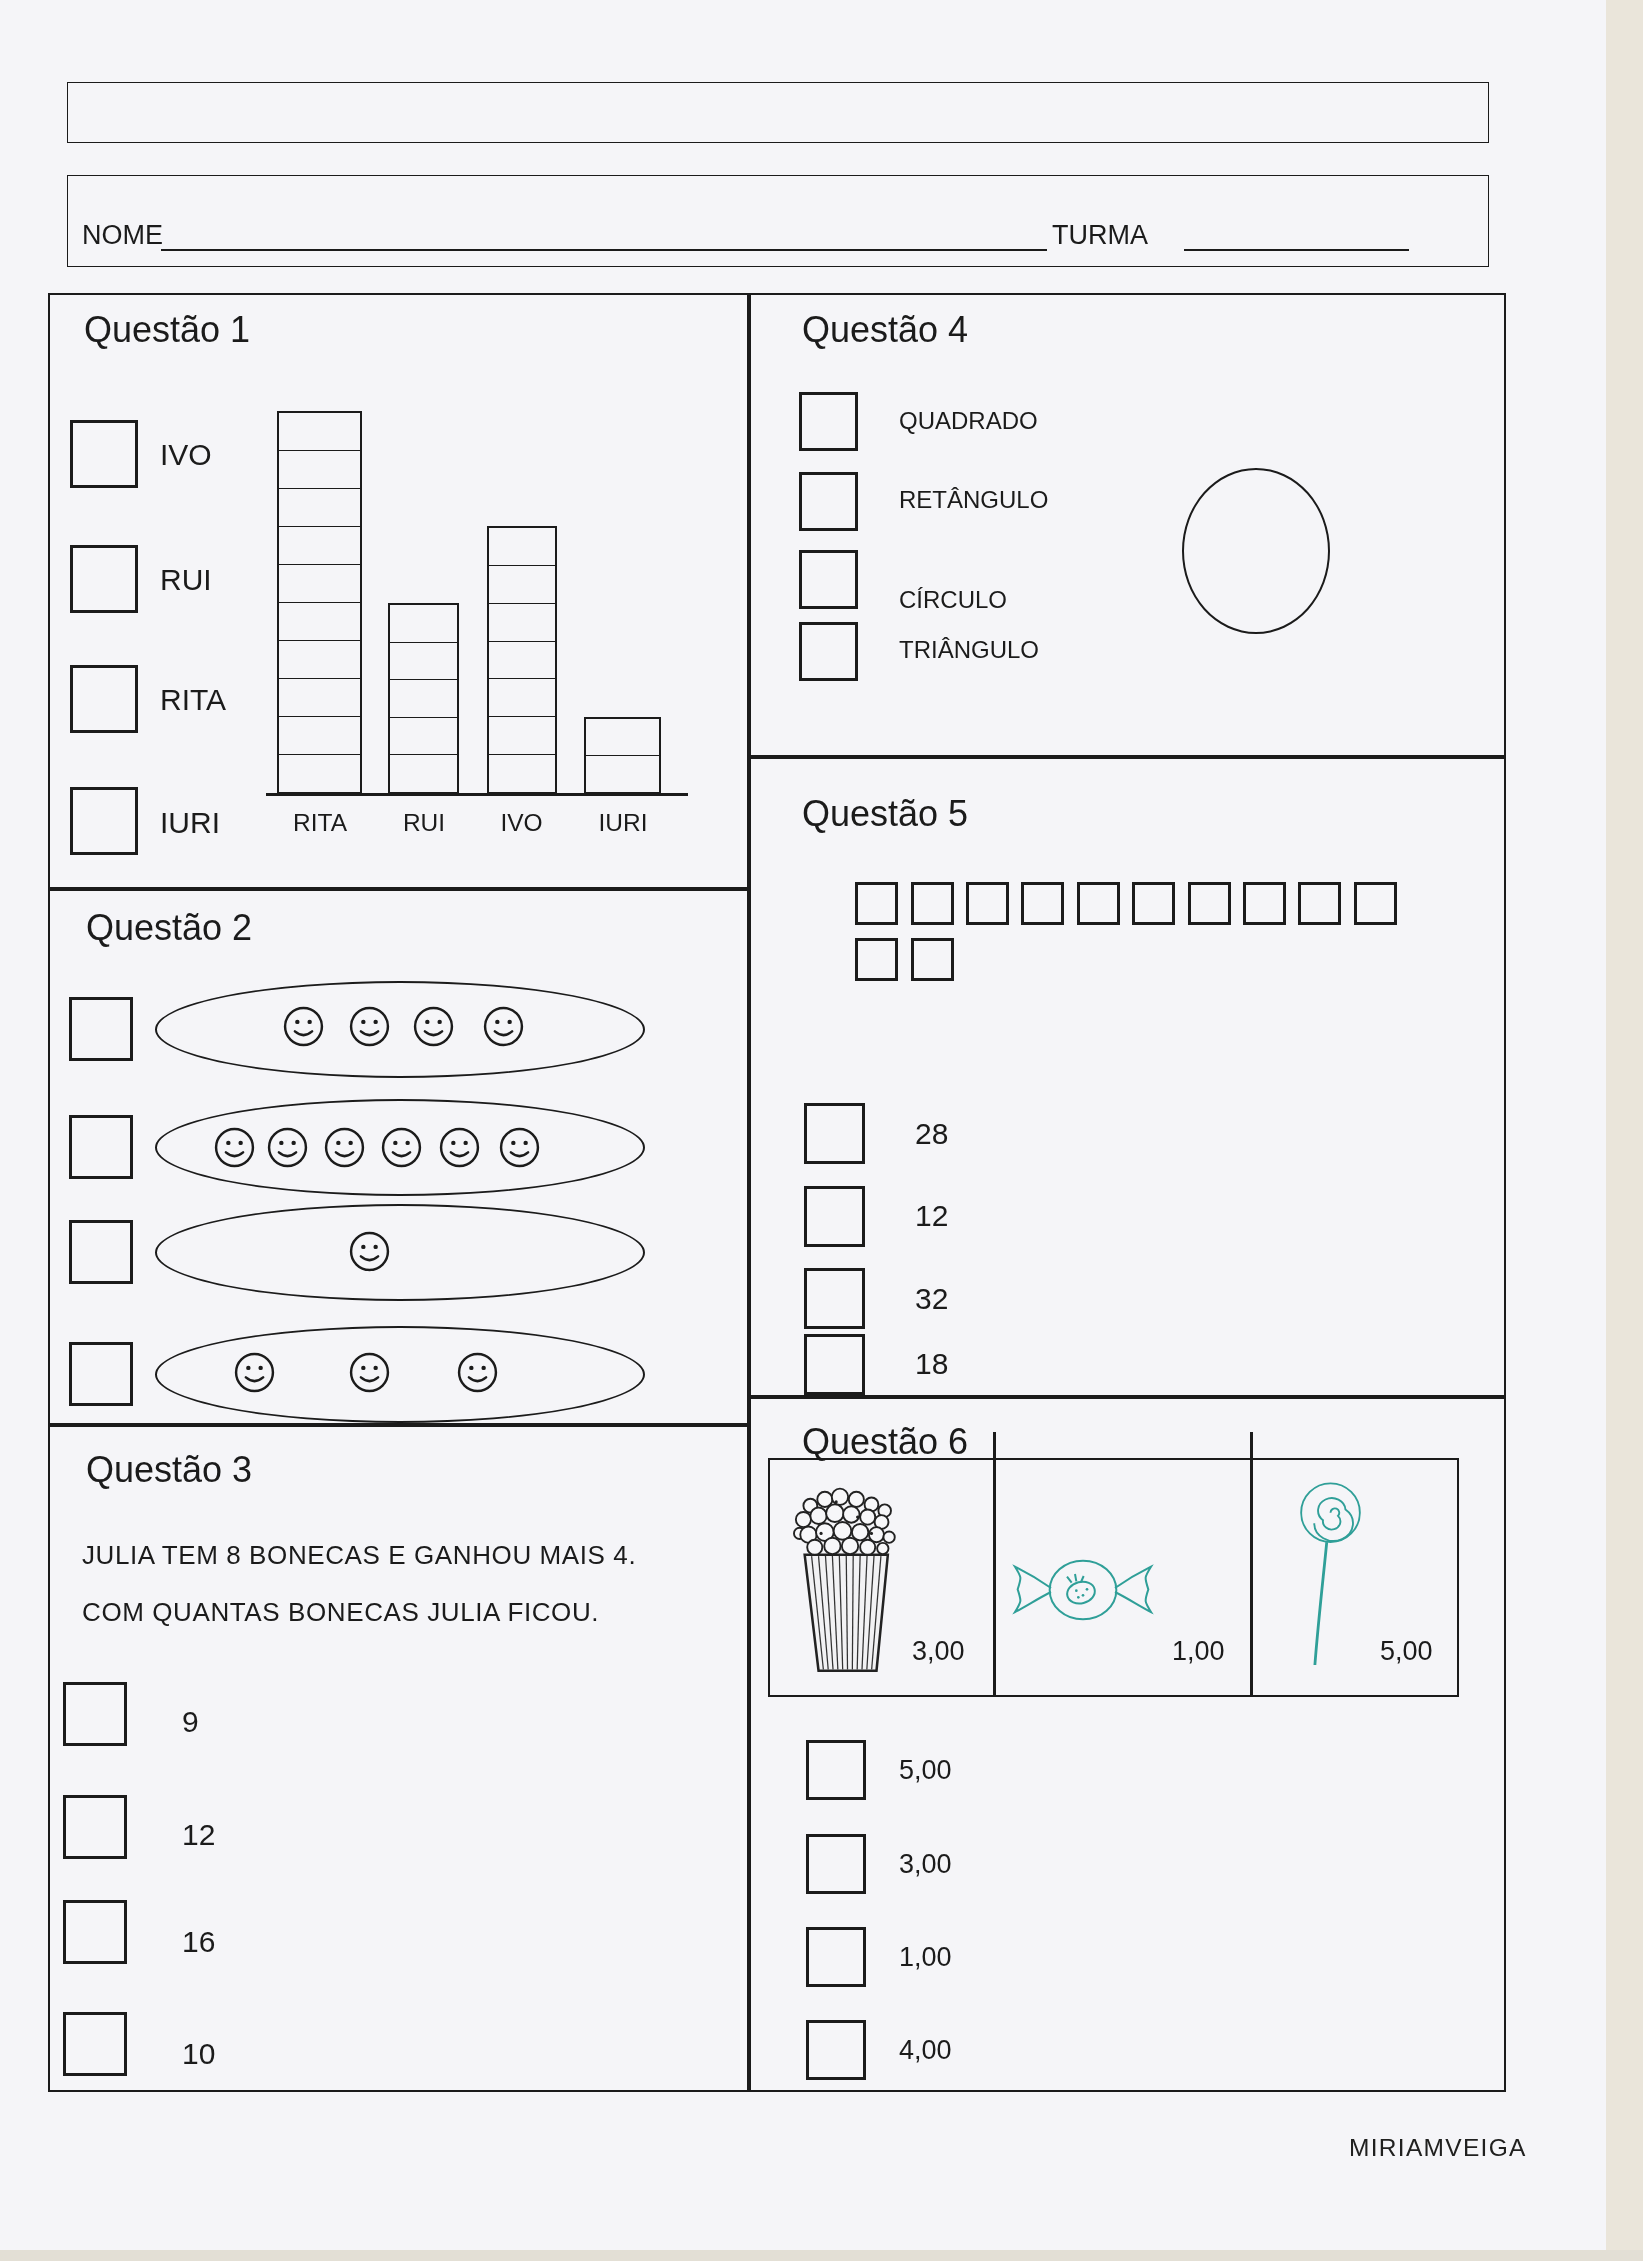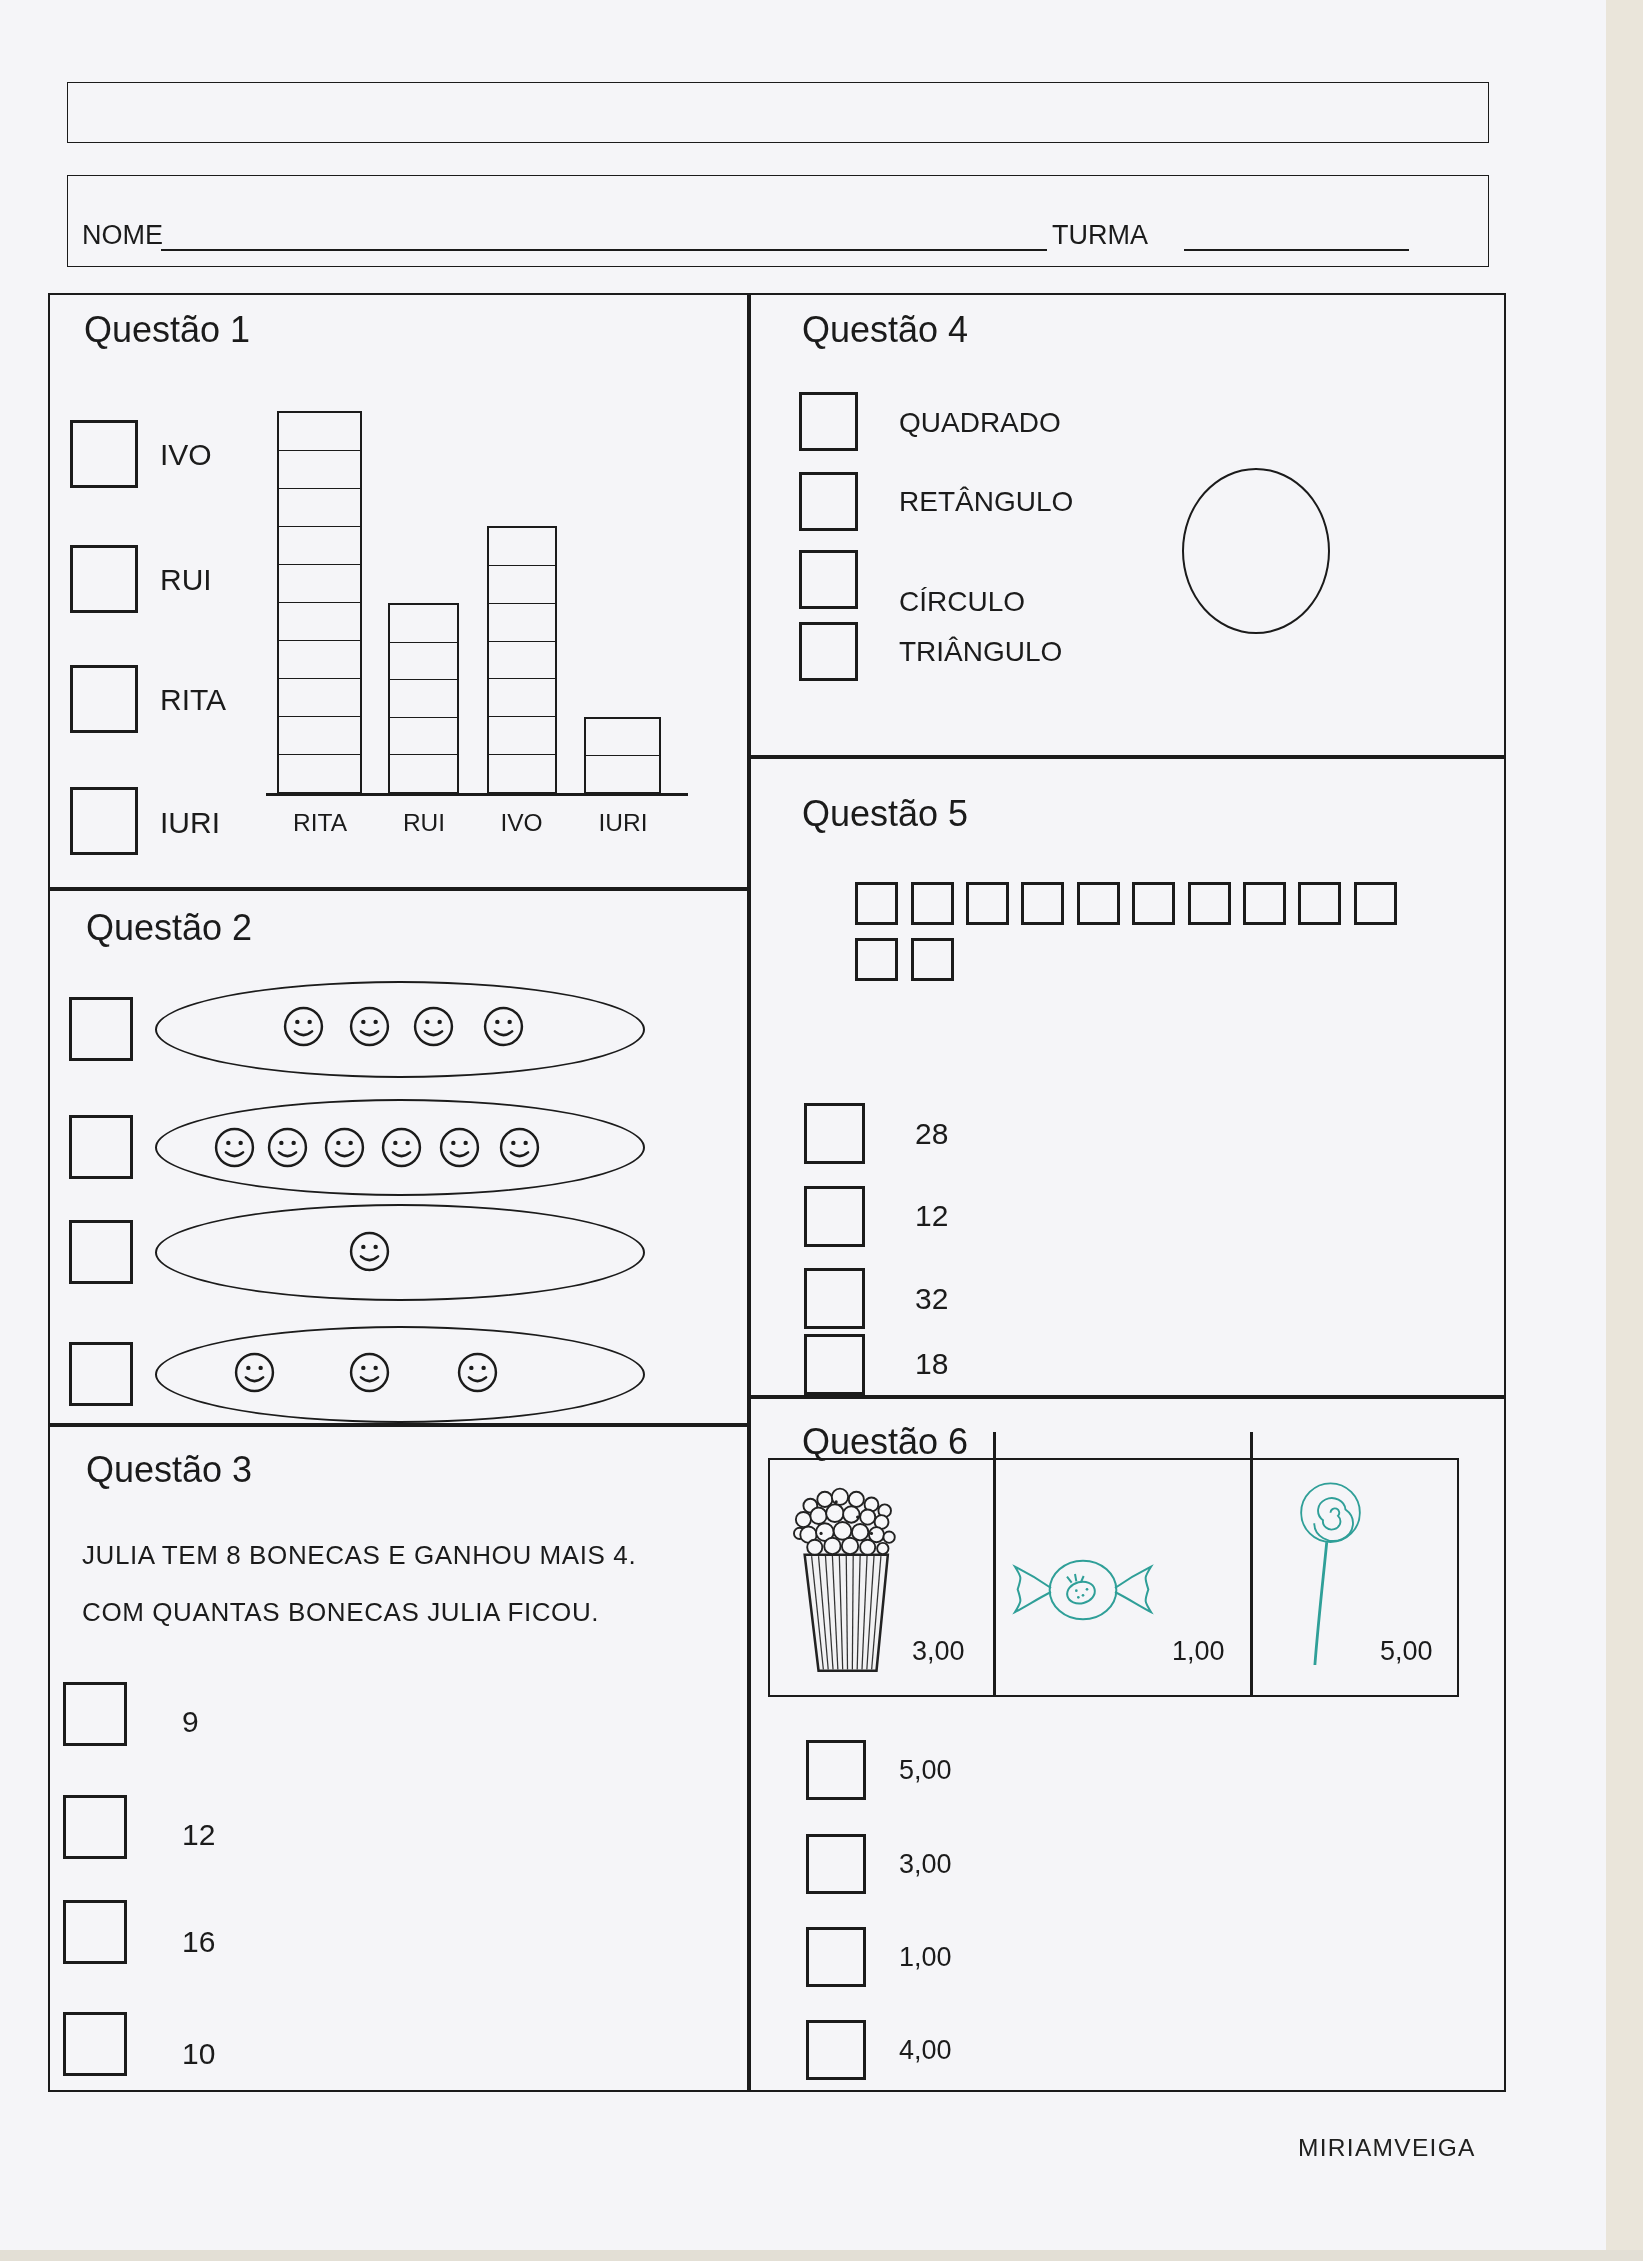--- a/index.html
+++ b/index.html
@@ -4,21 +4,21 @@
 <style>
   html,body{margin:0;padding:0;background:#d9d5cc;}
   #page{position:relative;width:1643px;height:2261px;background:#f5f5f8;overflow:hidden;
         font-family:"Liberation Sans",sans-serif;color:#1b1b1b;}
   .abs{position:absolute;box-sizing:border-box;}
   .box{border:2.6px solid #1b1b1b;background:transparent;}
   .thinbox{border:1.9px solid #1b1b1b;}
   .cb{border:3.2px solid #1b1b1b;background:transparent;}
   .heading{font-size:36px;white-space:nowrap;}
   .optlabel{font-size:30px;white-space:nowrap;}
-  .shapelabel{font-size:28px;white-space:nowrap;}
+  .shapelabel{font-size:24px;white-space:nowrap;}
   .ptext{font-size:26px;white-space:nowrap;letter-spacing:0.6px;}
   .barlabel{font-size:24.5px;text-align:center;white-space:nowrap;}
   .price{font-size:27px;white-space:nowrap;}
   #title-text{font-size:31px;font-weight:700;letter-spacing:0.6px;white-space:nowrap;}
   .fieldline{border-bottom:2.6px solid #1b1b1b;}
   .namefont{font-size:27px;white-space:nowrap;}
   .bar{border:2.6px solid #1b1b1b;display:flex;flex-direction:column;background:transparent;}
   .seg{flex:1;border-top:1.9px solid #1b1b1b;}
   .seg:first-child{border-top:none;}
   .oval{border:2.6px solid #1b1b1b;border-radius:50%;background:transparent;}
@@ -319,15 +319,15 @@
       <div class="abs cb" style="left: 806px; top: 1740px; width: 60px; height: 60px;"></div>
       <div class="abs price" style="left: 899px; top: 1755px;">5,00</div>
       <div class="abs cb" style="left: 806px; top: 1834px; width: 60px; height: 60px;"></div>
       <div class="abs price" style="left: 899px; top: 1849px;">3,00</div>
       <div class="abs cb" style="left: 806px; top: 1927px; width: 60px; height: 60px;"></div>
       <div class="abs price" style="left: 899px; top: 1942px;">1,00</div>
       <div class="abs cb" style="left: 806px; top: 2020px; width: 60px; height: 60px;"></div>
       <div class="abs price" style="left: 899px; top: 2035px;">4,00</div>
     </div>
 
-  <span class="abs credit" style="left:1298px;top:2134px;">MIRIAMVEIGA</span>
+  <span class="abs credit" style="left:1349px;top:2134px;">MIRIAMVEIGA</span>
 </div>
 
 
 </body></html>

